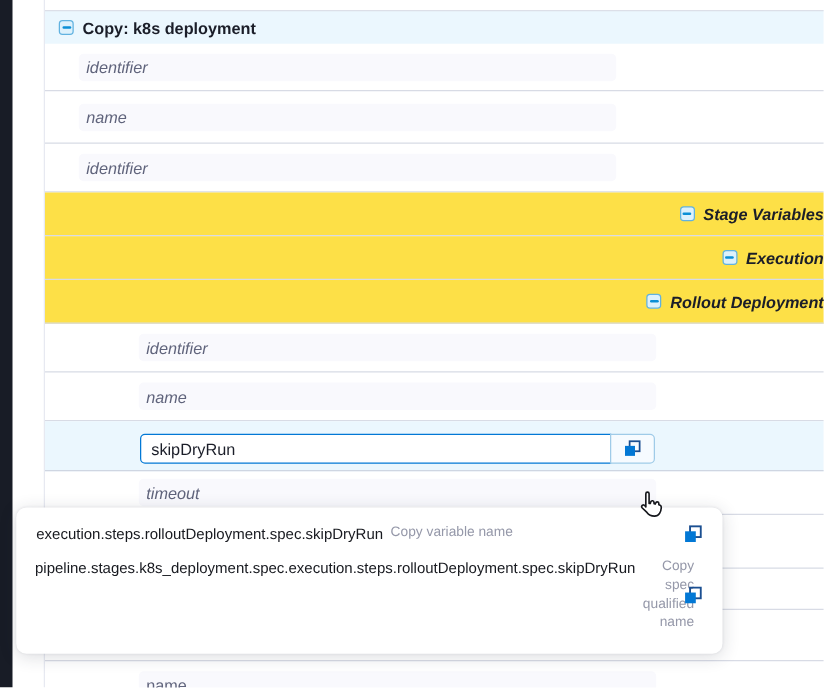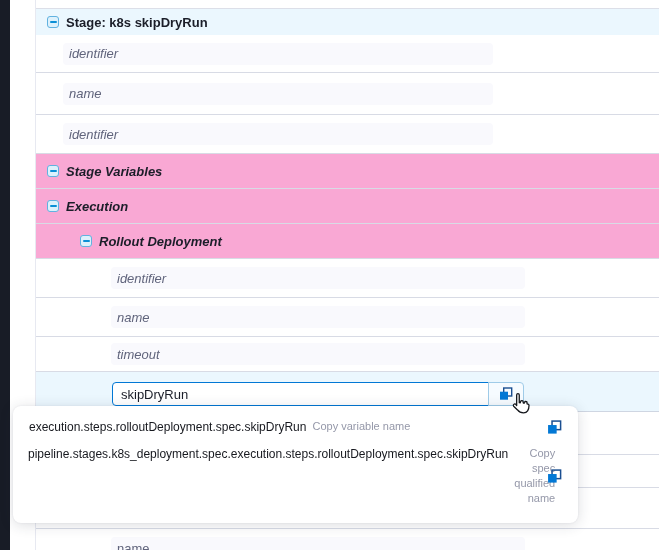--- a/index.html
+++ b/index.html
@@ -10,21 +10,21 @@
   .dark-rail { position:absolute; left:0; top:0; width:10px; height:550px; background:#181c26; }
 
   .content { position:absolute; left:35px; top:0; width:624px; height:550px;
              border-left:1px solid #e7e9f1; }
 
   .spacer { height:8px; }
   .row { position:relative; width:100%; display:flex; align-items:center; }
   .divider { border-bottom:1px solid #d8dbe5;font-style:italic; }
 
   .stage-header { height:27px; background:#ebf7fe; border-top:1px solid #dcdfe8; }
-  .section-row  { background:#f9a8d4; }
+  .section-row  { background:#fde047;justify-content:flex-end; }
 
   .toggle { width:12px; height:12px; margin-left:11px; border:1px solid #61b2e0;
             background:#ddf1fc; border-radius:3px; display:inline-flex;
             align-items:center; justify-content:center; flex:0 0 auto; cursor:pointer; }
   .toggle .minus { width:7px; height:2px; background:#0b8fd6; border-radius:1px; }
   .sub .toggle { margin-left:44px; }
 
   .hlabel { margin-left:7px; font-size:13px; font-weight:700; color:#1b1e29; }
   .slabel { margin-left:7px; font-size:13px; font-weight:600; color:#1b1e29; }
 
@@ -65,21 +65,21 @@
 <div class="screen">
   <div class="dark-rail"></div>
 
   <div class="content">
     <div class="spacer"></div>
 
     <div class="row stage-header">
       <span class="toggle">
           <span class="minus"></span>
         </span>
-      <span class="hlabel">Stage: k8s skipDryRun</span>
+      <span class="hlabel">Copy: k8s deployment</span>
     </div>
 
     <div class="row divider lvl1" style="height:38px">
       <div class="field">
         <span>identifier</span>
       </div>
     </div>
     <div class="row divider lvl1" style="height:42px">
       <div class="field">
         <span>name</span>
@@ -113,35 +113,35 @@
     <div class="row divider lvl2" style="height:39px">
       <div class="field">
         <span>identifier</span>
       </div>
     </div>
     <div class="row divider lvl2" style="height:39px">
       <div class="field">
         <span>name</span>
       </div>
     </div>
-    <div class="row divider lvl2" style="height:35px">
-      <div class="field">
-        <span>timeout</span>
-      </div>
-    </div>
-
     <div class="row active-row">
       <div class="input-group">
         <input class="var-input" type="text" value="skipDryRun" style="">
         <button class="copy-btn">
           <svg width="14" height="14" viewBox="0 0 14 14">
             <rect x="4.7" y="1" width="8" height="8" fill="none" stroke="#1b4f91" stroke-width="1.4"></rect>
             <rect x="1" y="4.7" width="8" height="8" fill="#0278d5"></rect>
           </svg>
         </button>
+      </div>
+    </div>
+
+    <div class="row divider lvl2" style="height:35px">
+      <div class="field">
+        <span>timeout</span>
       </div>
     </div>
 
     <div class="row divider ghost-a"></div>
     <div class="row divider ghost-b"></div>
     <div class="row divider ghost-c"></div>
 
     <div class="row lvl2 bottom-row">
       <div class="field">
         <span>name</span>

